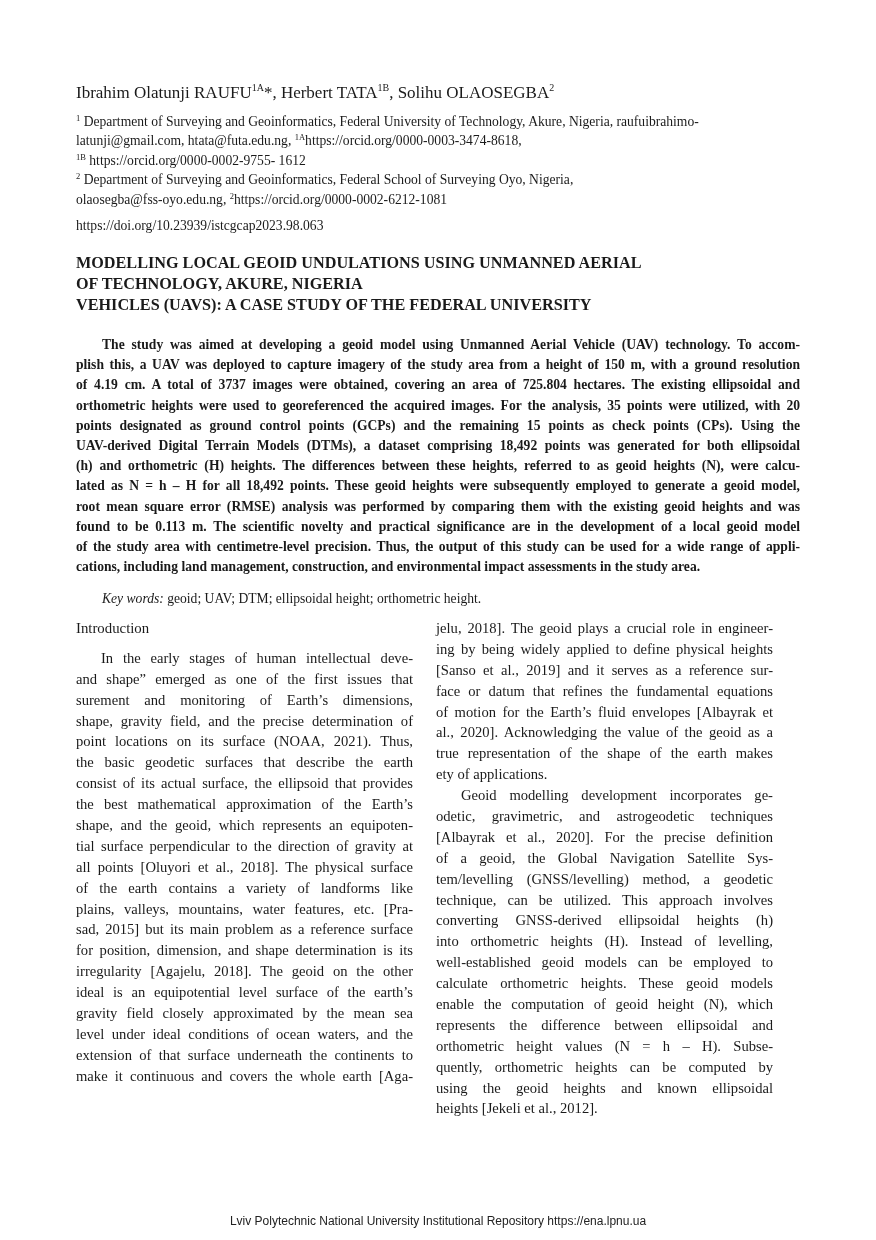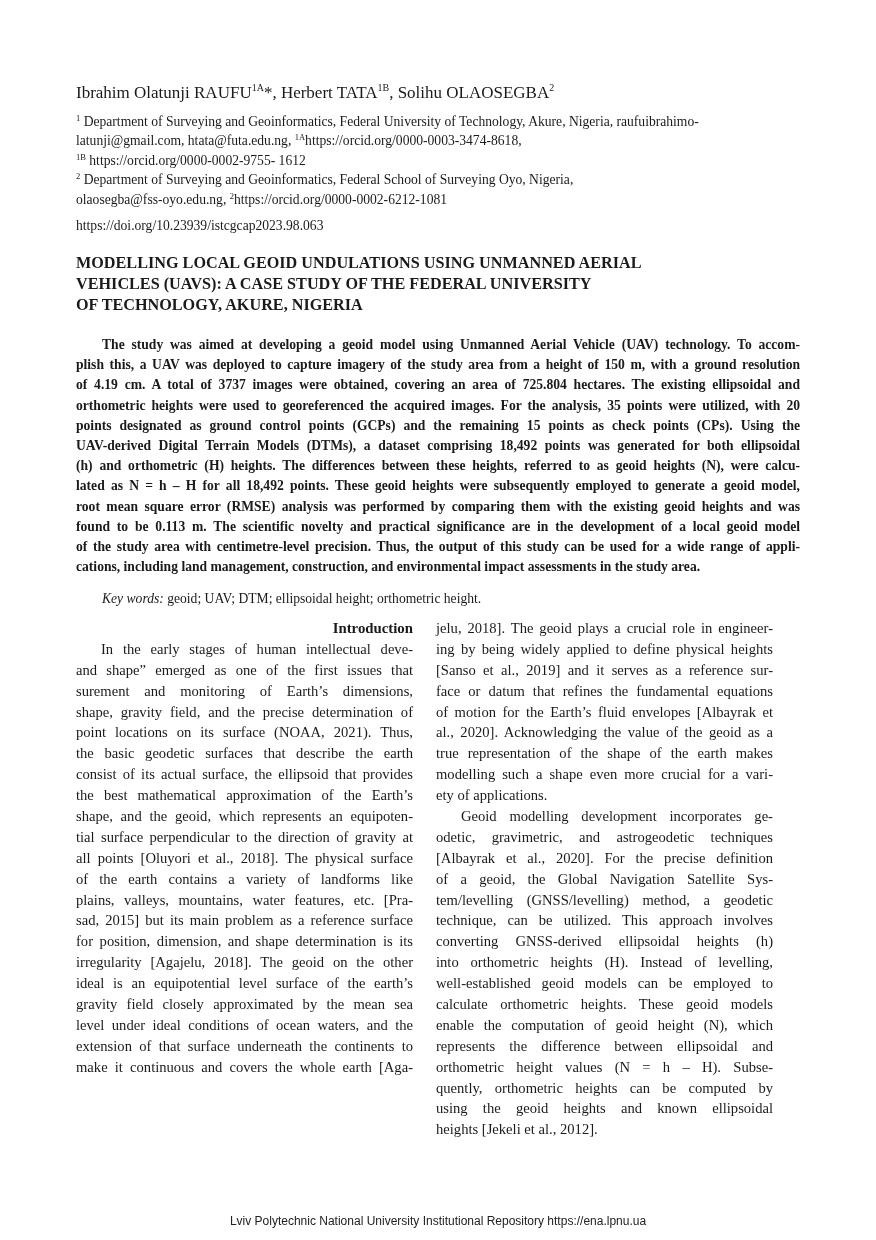--- a/index.html
+++ b/index.html
@@ -109,24 +109,25 @@
       display: block;
       text-align: justify;
       text-align-last: justify;
       white-space: nowrap;
       height: 20.9px;
     }
     .col .line.indent { text-indent: 25px; }
     .col .line.last { text-align-last: left; }
     .section-heading {
       display: block;
-      text-align: right;
-      font-weight: bold;
+      text-align: left;
+      font-weight: normal;
       font-size: 14.8px;
       height: 20.9px;
+      margin-bottom: 9px;
     }
     .footer {
       position: absolute;
       left: 0;
       width: 876px;
       top: 1185px;
       text-align: center;
       font-family: "Liberation Sans", "DejaVu Sans", sans-serif;
       font-size: 12px;
       line-height: 16px;
@@ -146,22 +147,22 @@
     <div><span>latunji@gmail.com, htata@futa.edu.ng, </span><sup>1A</sup><span>https://orcid.org/0000-0003-3474-8618,</span></div>
     <div><sup>1B</sup><span> https://orcid.org/0000-0002-9755- 1612</span></div>
     <div><sup>2</sup><span> Department of Surveying and Geoinformatics, Federal School of Surveying Oyo, Nigeria,</span></div>
     <div><span>olaosegba@fss-oyo.edu.ng, </span><sup>2</sup><span>https://orcid.org/0000-0002-6212-1081</span></div>
   </div>
 
   <div class="doi">https://doi.org/10.23939/istcgcap2023.98.063</div>
 
   <div class="title">
     <div>MODELLING LOCAL GEOID UNDULATIONS USING UNMANNED AERIAL</div>
+    <div>OF TECHNOLOGY, AKURE, NIGERIA</div>
     <div>VEHICLES (UAVS): A CASE STUDY OF THE FEDERAL UNIVERSITY</div>
-    <div>OF TECHNOLOGY, AKURE, NIGERIA</div>
   </div>
 
   <div class="abstract">
     <span class="line first">The study was aimed at developing a geoid model using Unmanned Aerial Vehicle (UAV) technology. To accom-</span>
     <span class="line">plish this, a UAV was deployed to capture imagery of the study area from a height of 150 m, with a ground resolution</span>
     <span class="line">of 4.19 cm. A total of 3737 images were obtained, covering an area of 725.804 hectares. The existing ellipsoidal and</span>
     <span class="line">orthometric heights were used to georeferenced the acquired images. For the analysis, 35 points were utilized, with 20</span>
     <span class="line">points designated as ground control points (GCPs) and the remaining 15 points as check points (CPs). Using the</span>
     <span class="line">UAV-derived Digital Terrain Models (DTMs), a dataset comprising 18,492 points was generated for both ellipsoidal</span>
     <span class="line">(h) and orthometric (H) heights. The differences between these heights, referred to as geoid heights (N), were calcu-</span>
@@ -200,21 +201,20 @@
   </div>
 
   <div class="col col-right">
     <span class="line">jelu, 2018]. The geoid plays a crucial role in engineer-</span>
     <span class="line">ing by being widely applied to define physical heights</span>
     <span class="line">[Sanso et al., 2019] and it serves as a reference sur-</span>
     <span class="line">face or datum that refines the fundamental equations</span>
     <span class="line">of motion for the Earth’s fluid envelopes [Albayrak et</span>
     <span class="line">al., 2020]. Acknowledging the value of the geoid as a</span>
     <span class="line">true representation of the shape of the earth makes</span>
-    <span class="line">modelling such a shape even more crucial for a vari-</span>
     <span class="line last">ety of applications.</span>
     <span class="line indent">Geoid modelling development incorporates ge-</span>
     <span class="line">odetic, gravimetric, and astrogeodetic techniques</span>
     <span class="line">[Albayrak et al., 2020]. For the precise definition</span>
     <span class="line">of a geoid, the Global Navigation Satellite Sys-</span>
     <span class="line">tem/levelling (GNSS/levelling) method, a geodetic</span>
     <span class="line">technique, can be utilized. This approach involves</span>
     <span class="line">converting GNSS-derived ellipsoidal heights (h)</span>
     <span class="line">into orthometric heights (H). Instead of levelling,</span>
     <span class="line">well-established geoid models can be employed to</span>

